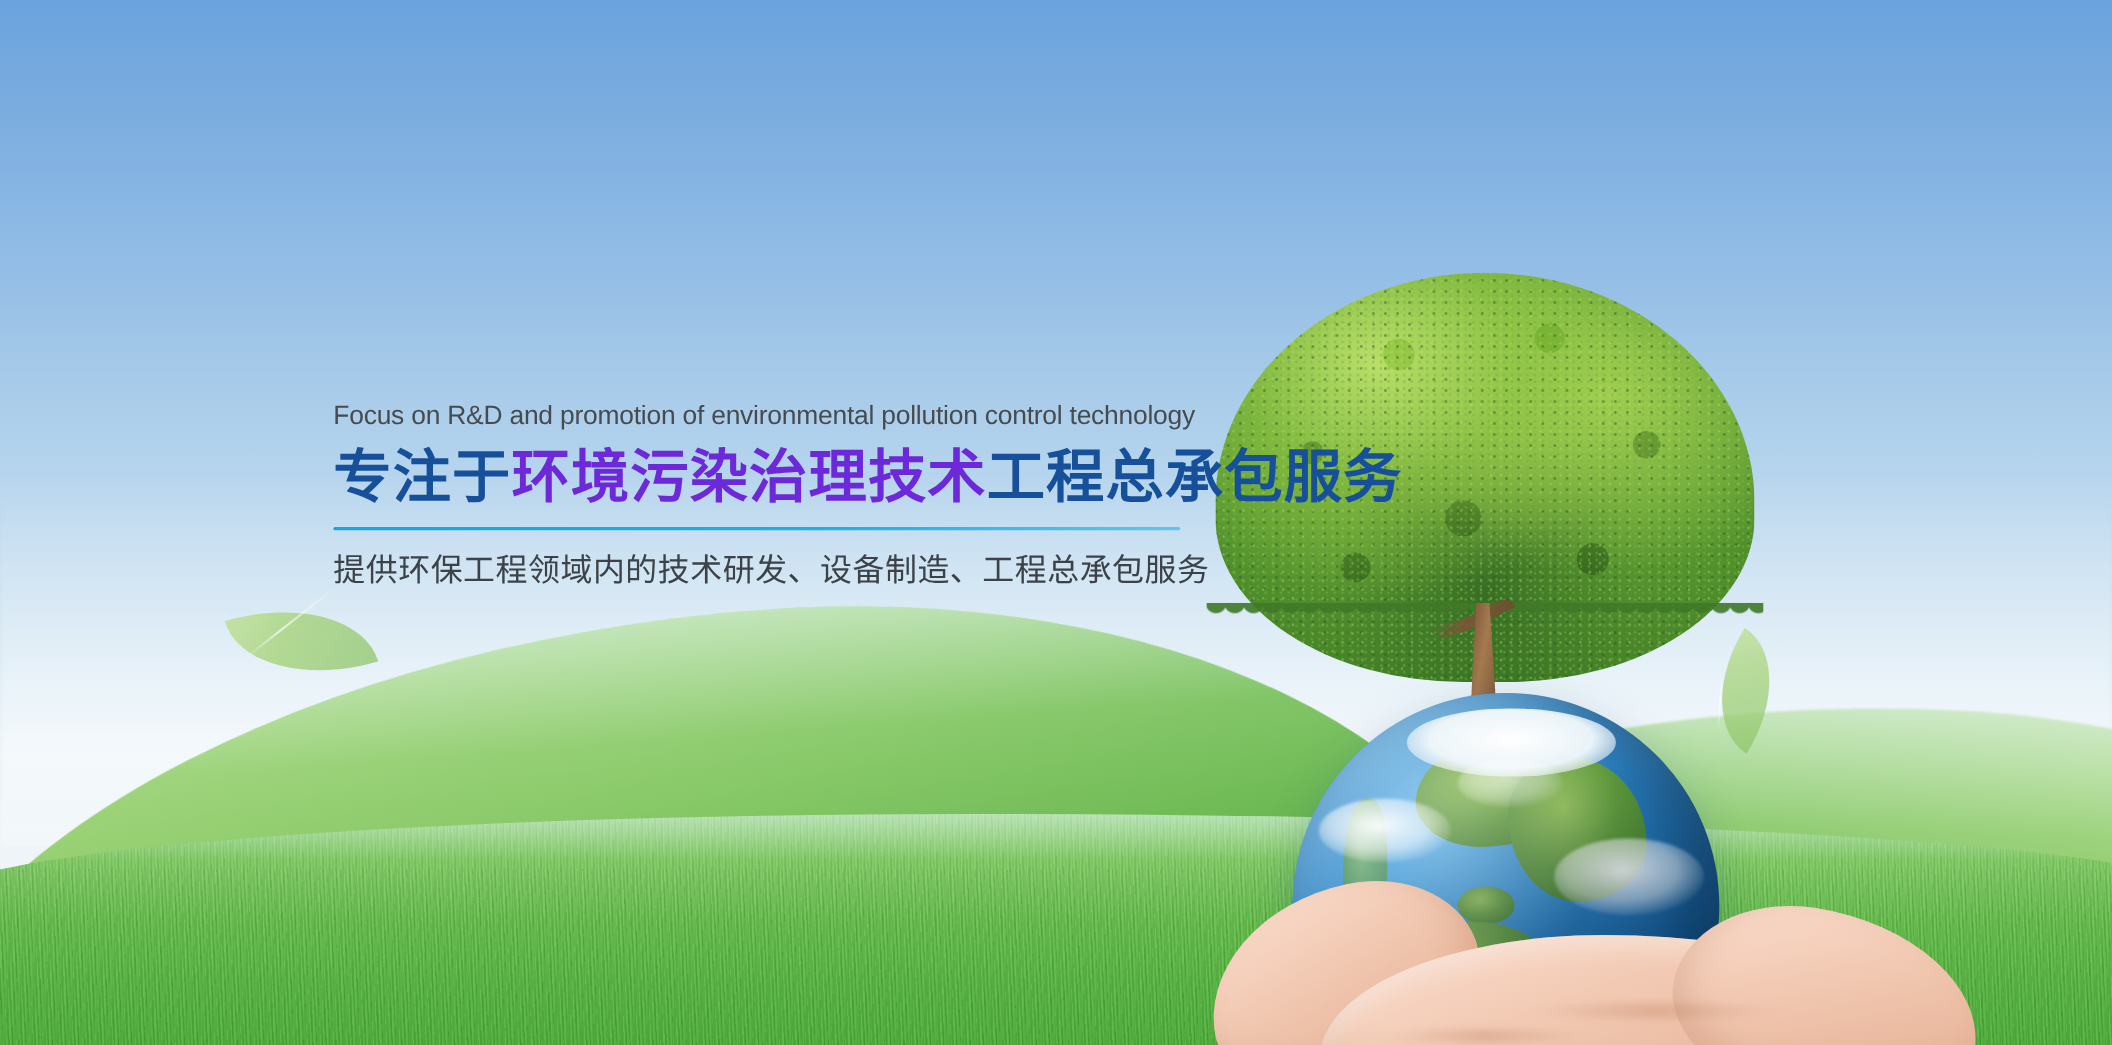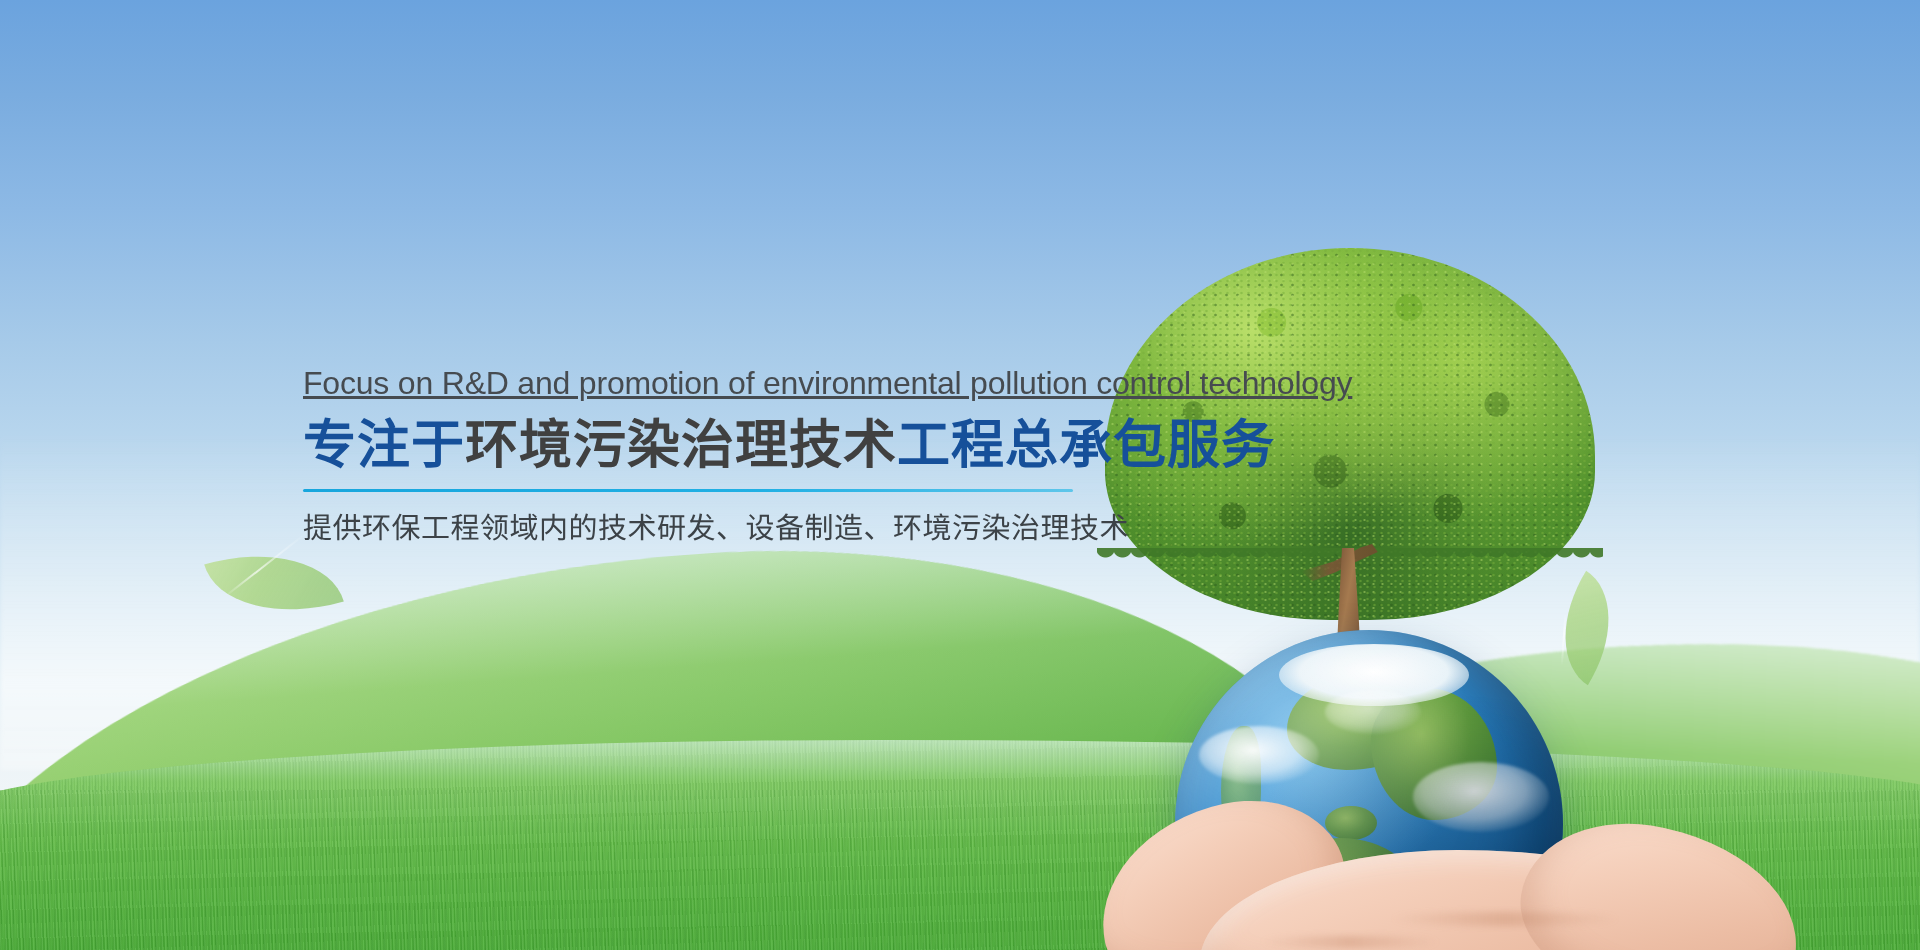--- a/index.html
+++ b/index.html
@@ -383,39 +383,38 @@
   }
 
   
   .copy {
     position: absolute;
     left: 303px;
     top: 363px;
     width: 800px;
   }
   .eyebrow {
-    font-size: 32px;
+    font-size: 24px;
     line-height: 1.25;
     color: #464b50;
     letter-spacing: -0.2px;
     white-space: nowrap;
     font-family: "Liberation Sans", "DejaVu Sans", sans-serif;
-    text-decoration: underline;
   }
   .headline {
     margin-top: 12px;
     font-size: 53px;
     line-height: 1.14;
     font-weight: bold;
     letter-spacing: 1px;
     white-space: nowrap;
     font-family: "DejaVu Sans", "Liberation Sans", sans-serif;
   }
   .headline .seg-blue { color: #16509a; }
-  .headline .seg-red  { color: #404040; }
+  .headline .seg-red  { color: #6d28d9; }
 
   .rule {
     margin-top: 14px;
     width: 770px;
     height: 3px;
     background: linear-gradient(90deg, #17a6dd 0%, #21b0e4 60%, #5ec6ea 100%);
     border-radius: 2px;
   }
   .subline {
     margin-top: 18px;
@@ -489,16 +488,16 @@
 
   <div class="copy">
     <div class="eyebrow">Focus on R&amp;D and promotion of environmental pollution control technology</div>
 
     <div class="headline">
       <span class="seg-blue">专注于</span><span class="seg-red">环境污染治理技术</span><span class="seg-blue">工程总承包服务</span>
     </div>
 
     <div class="rule"></div>
 
-    <div class="subline">提供环保工程领域内的技术研发、设备制造、环境污染治理技术</div>
+    <div class="subline">提供环保工程领域内的技术研发、设备制造、工程总承包服务</div>
   </div>
 
 </div>
 
 </body></html>

